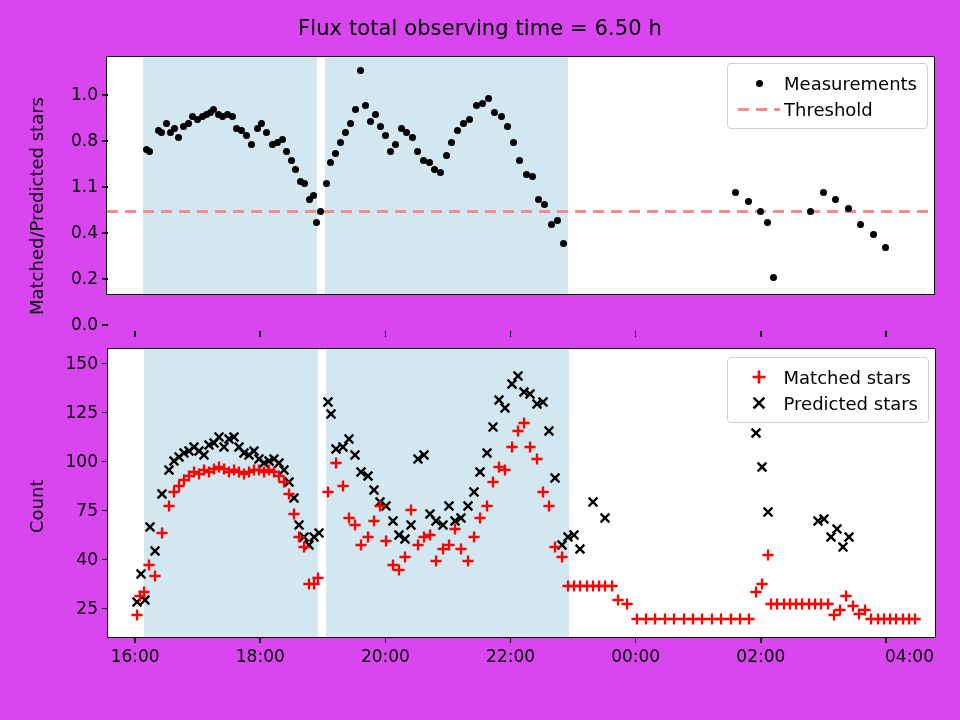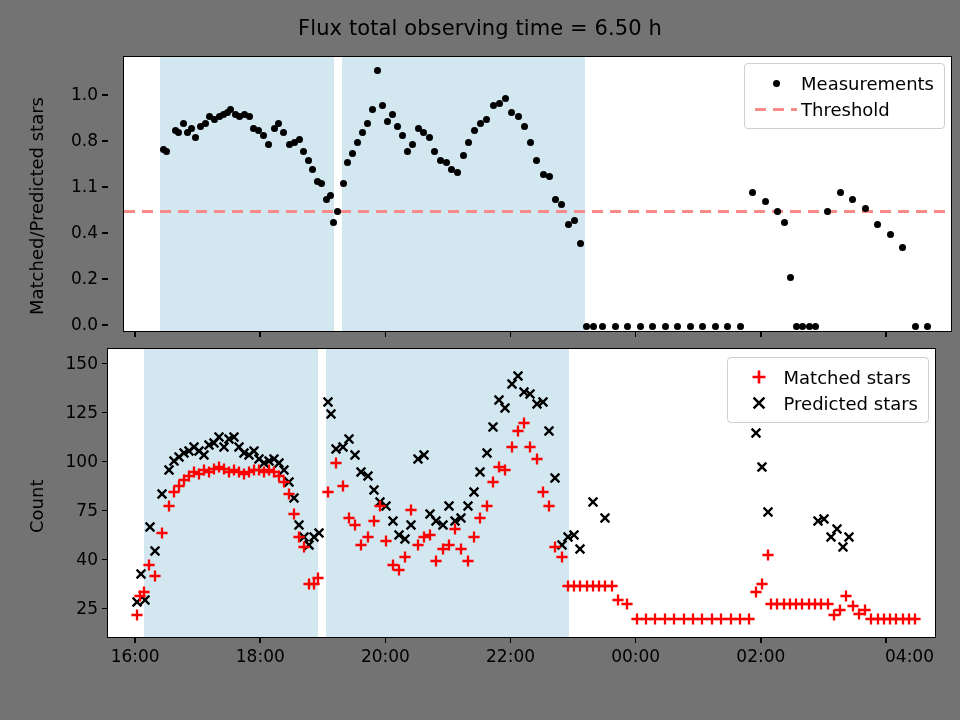--- a/index.html
+++ b/index.html
@@ -10,44 +10,44 @@
   body {
     width: 960px;
     height: 720px;
     font-family: "DejaVu Sans", sans-serif;
     overflow: hidden;
   }
   #figure {
     position: relative;
     width: 960px;
     height: 720px;
-    background: #737373;
+    background: #d946ef;
   }
   #chart-title {
     position: absolute;
     left: 0;
     top: 16px;
     width: 960px;
     text-align: center;
     font-size: 21px;
     color: #000;
     letter-spacing: 0.1px;
   }
   .panel {
     position: absolute;
     border: 1.6px solid #000;
     box-sizing: border-box;
     background: #ffffff;
     overflow: hidden;
   }
   #panel-top {
-    left: 123px;
+    left: 106px;
     top: 56px;
     width: 829px;
-    height: 276px;
+    height: 239px;
   }
   #panel-bottom {
     left: 107px;
     top: 348px;
     width: 829px;
     height: 290px;
   }
   .plotarea {
     position: absolute;
     left: 0;

